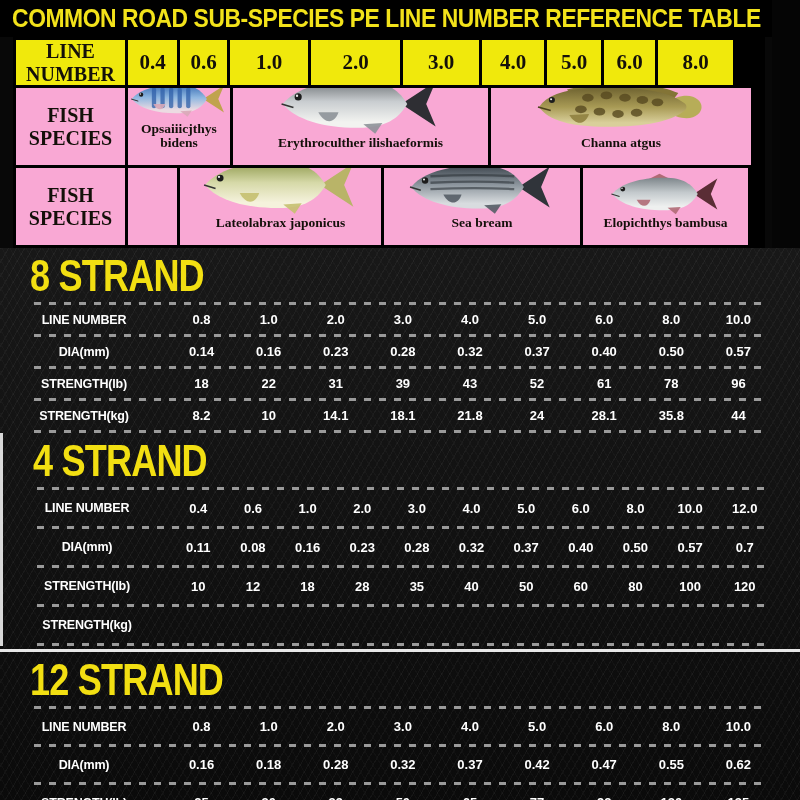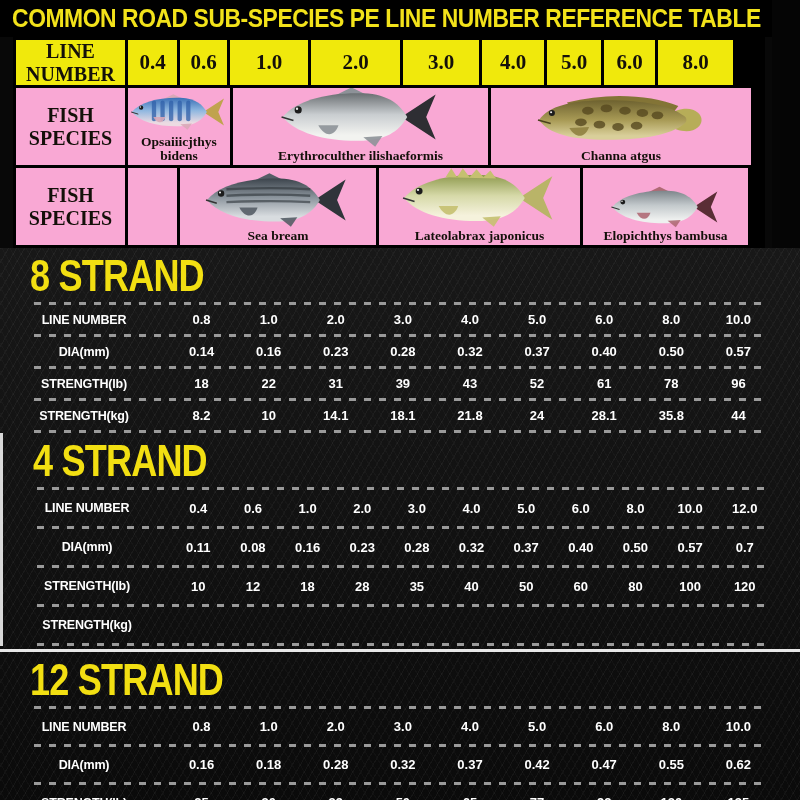--- a/index.html
+++ b/index.html
@@ -19,21 +19,21 @@
   .trow + .trow{margin-top:-3px;}
   .cell{box-sizing:border-box;border:3px solid #000;background:#f9a8d4;
         display:flex;flex-direction:column;align-items:center;justify-content:center;
         overflow:hidden;}
   .cell + .cell{margin-left:-3px;}
   .hcell{background:#f0e90c;height:51px;justify-content:center;}
   .hcell .num{font-family:"Liberation Serif",serif;font-weight:bold;font-size:21px;color:#14100a;}
   .lblcell span, .scell span{font-family:"Liberation Serif",serif;font-weight:bold;
     font-size:20px;color:#14100a;text-align:center;white-space:pre-line;line-height:1.12;}
   .fishrow .cell{height:83px;}
-  .fcell{justify-content:flex-end;padding-bottom:1px;}
+  .fcell{justify-content:flex-end;padding-bottom:14px;}
   .fcell svg{display:block;margin:auto;}
   .caption{font-family:"Liberation Serif",serif;font-weight:bold;font-size:13.5px;
     color:#14100a;text-align:center;line-height:1.0;padding-bottom:2px;}
 
   
   .carbon{width:800px;box-sizing:border-box;
     background-color:#101010;
     background-image:
       repeating-linear-gradient(120deg, rgba(255,255,255,0.045) 0px, rgba(255,255,255,0.045) 1px, transparent 1px, transparent 7px),
       repeating-linear-gradient(60deg, rgba(255,255,255,0.025) 0px, rgba(255,255,255,0.025) 1px, transparent 1px, transparent 7px),
@@ -183,20 +183,43 @@
           </div>
           <div class="caption">Channa atgus</div>
         </div>
       </div>
     <div class="trow fishrow" id="fishRow1">
       <div class="cell scell" style="width:115px">
         <span>FISH
 SPECIES</span>
       </div>
     <div class="cell fcell" style="width: 55px;"></div>
+        <div class="cell fcell" style="width: 207px;">
+          <div>
+            <svg width="188" height="62" viewBox="0 0 140 54" xmlns="http://www.w3.org/2000/svg">
+    <defs>
+                <linearGradient id="g3" x1="0" y1="0" x2="0" y2="1">
+      <stop offset="0" stop-color="#8f9a4e"></stop>
+                  <stop offset="0.45" stop-color="#d6d9a8"></stop>
+      <stop offset="0.88" stop-color="#f5f2dc"></stop>
+                </linearGradient>
+              </defs>
+    <path d="M104,27 L133,8 L125,27 L133,46 Z" fill="#b9b468"></path>
+
+    <path d="M4,27 C15,13 42,6 72,7 C94,8 103,17 109,27 C103,37 94,46 72,47 C42,48 15,41 4,27 Z" fill="url(#g3)"></path>
+    <path d="M40,9 L45,1 L50,9 L55,1 L61,9 L67,2 L73,9 L79,3 L84,10 Z" fill="#c5c070"></path>
+    <path d="M34,34 C40,45 48,43 51,34 Z" fill="#c5c070" opacity="0.9"></path>
+    <path d="M72,44 L82,52 L88,43 Z" fill="#c5c070" opacity="0.9"></path>
+    <circle cx="17" cy="21" r="3" fill="#1c1c1c"></circle>
+              <circle cx="16" cy="20" r="1" fill="#e8e8e8"></circle>
+    <path d="M3,27 L13,30" stroke="#333" stroke-width="1.4" fill="none"></path>
+  </svg>
+          </div>
+          <div class="caption">Lateolabrax japonicus</div>
+        </div>
         <div class="cell fcell" style="width: 202px;">
           <div>
             <svg width="196" height="58" viewBox="0 0 140 54" xmlns="http://www.w3.org/2000/svg">
     <defs>
                 <linearGradient id="g4" x1="0" y1="0" x2="0" y2="1">
       <stop offset="0" stop-color="#3c444c"></stop>
                   <stop offset="0.45" stop-color="#8d969e"></stop>
       <stop offset="0.88" stop-color="#d8dcdf"></stop>
                 </linearGradient>
               </defs>
@@ -208,43 +231,20 @@
               <path d="M22,29 Q65,27 100,29" stroke="#2d3339" stroke-width="2.2" fill="none" opacity="0.6"></path>
     <path d="M34,34 C40,45 48,43 51,34 Z" fill="#555d66" opacity="0.9"></path>
     <path d="M72,44 L82,52 L88,43 Z" fill="#555d66" opacity="0.9"></path>
     <circle cx="17" cy="21" r="3" fill="#1c1c1c"></circle>
               <circle cx="16" cy="20" r="1" fill="#e8e8e8"></circle>
     <path d="M3,27 L13,30" stroke="#333" stroke-width="1.4" fill="none"></path>
   </svg>
           </div>
           <div class="caption">Sea bream</div>
         </div>
-        <div class="cell fcell" style="width: 207px;">
-          <div>
-            <svg width="188" height="62" viewBox="0 0 140 54" xmlns="http://www.w3.org/2000/svg">
-    <defs>
-                <linearGradient id="g3" x1="0" y1="0" x2="0" y2="1">
-      <stop offset="0" stop-color="#8f9a4e"></stop>
-                  <stop offset="0.45" stop-color="#d6d9a8"></stop>
-      <stop offset="0.88" stop-color="#f5f2dc"></stop>
-                </linearGradient>
-              </defs>
-    <path d="M104,27 L133,8 L125,27 L133,46 Z" fill="#b9b468"></path>
-
-    <path d="M4,27 C15,13 42,6 72,7 C94,8 103,17 109,27 C103,37 94,46 72,47 C42,48 15,41 4,27 Z" fill="url(#g3)"></path>
-    <path d="M40,9 L45,1 L50,9 L55,1 L61,9 L67,2 L73,9 L79,3 L84,10 Z" fill="#c5c070"></path>
-    <path d="M34,34 C40,45 48,43 51,34 Z" fill="#c5c070" opacity="0.9"></path>
-    <path d="M72,44 L82,52 L88,43 Z" fill="#c5c070" opacity="0.9"></path>
-    <circle cx="17" cy="21" r="3" fill="#1c1c1c"></circle>
-              <circle cx="16" cy="20" r="1" fill="#e8e8e8"></circle>
-    <path d="M3,27 L13,30" stroke="#333" stroke-width="1.4" fill="none"></path>
-  </svg>
-          </div>
-          <div class="caption">Lateolabrax japonicus</div>
-        </div>
         <div class="cell fcell" style="width: 171px;">
           <div>
             <svg width="170" height="44" viewBox="0 0 140 54" xmlns="http://www.w3.org/2000/svg">
     <defs>
                 <linearGradient id="g5" x1="0" y1="0" x2="0" y2="1">
       <stop offset="0" stop-color="#7d858a"></stop>
                   <stop offset="0.45" stop-color="#c3c9cc"></stop>
       <stop offset="0.88" stop-color="#eef0ef"></stop>
                 </linearGradient>
               </defs>

